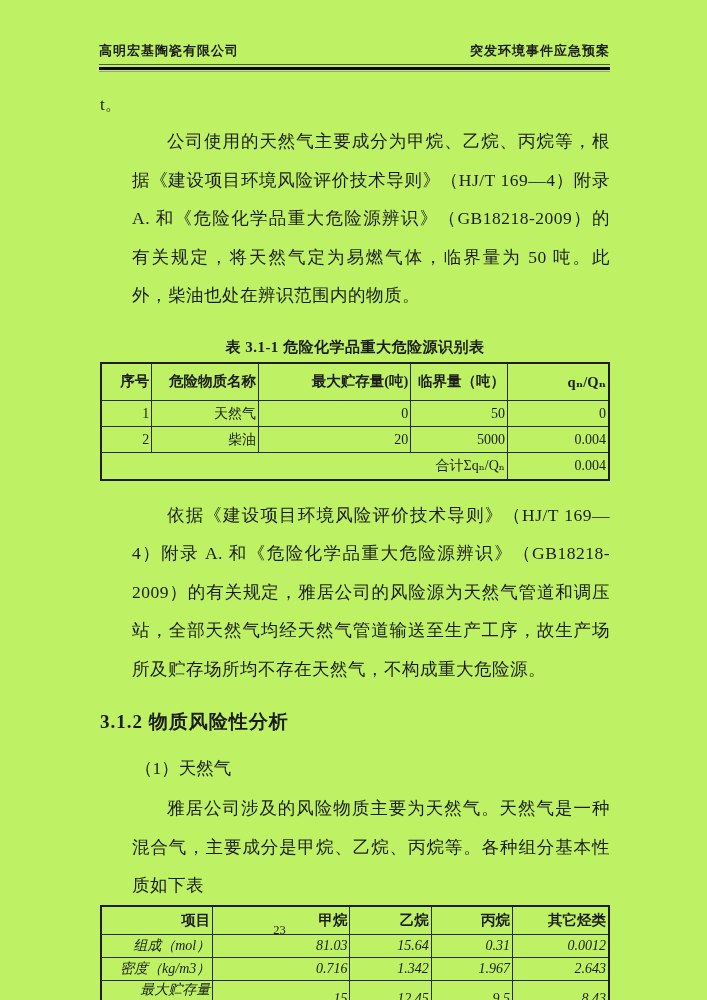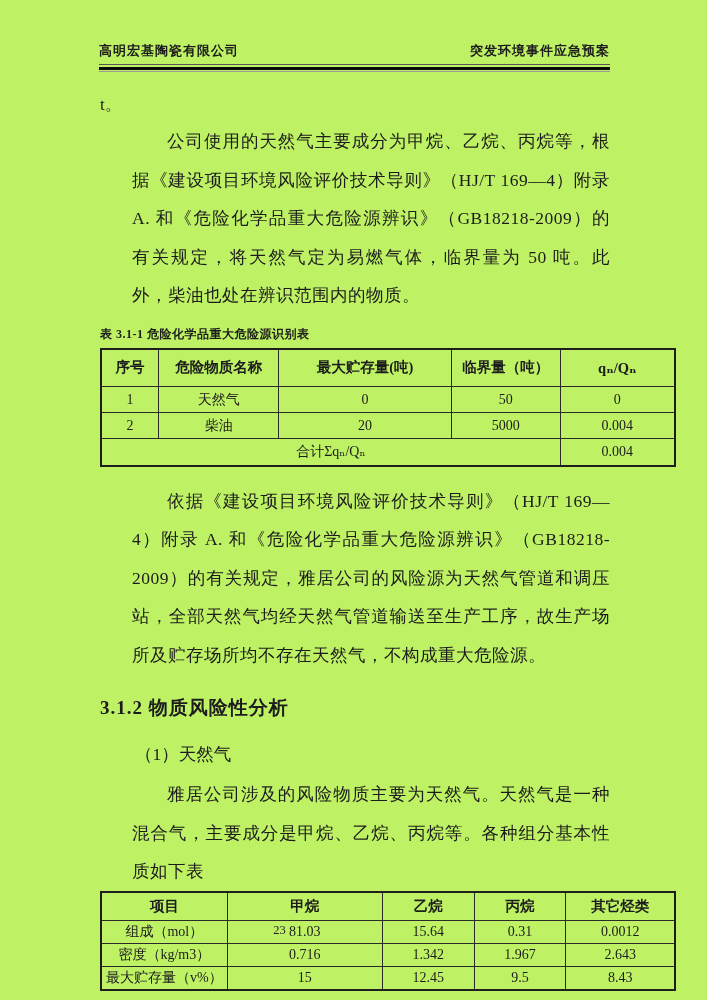--- a/index.html
+++ b/index.html
@@ -26,33 +26,33 @@
   
   .content { position:absolute; top:88px; left:100px; width:510px; }
   .frag { font-size:17px; line-height:34px; }
   .para {
     font-size:17.5px; line-height:38.5px;
     text-align:justify; text-indent:2em;
     letter-spacing:0.5px;
     margin-left:32px;
   }
   .tbl-title {
-    text-align:left; font-weight:bold; font-size:12px;
-    margin-top:11px; margin-bottom:5px; letter-spacing:0.5px;
+    text-align:center; font-weight:bold; font-size:15px;
+    margin-top:23px; margin-bottom:5px; letter-spacing:0.5px;
   }
 
   
-  table { border-collapse:collapse; width:576px; table-layout:fixed;
-          font-size:14px; text-align:center; border:2px solid #1e1e1e; }
+  table { border-collapse:collapse; width:510px; table-layout:fixed;
+          font-size:14px; text-align:right; border:2px solid #1e1e1e; }
   th, td { border:1px solid #2a2a2a; padding:0 2px; }
   .tbl1 th { height:38px; font-weight:bold; font-size:14.5px; }
   .tbl1 td { height:26px; }
   .tbl1 .total-row td { height:27px; }
   .tbl2 th { height:29px; font-weight:bold; font-size:14.5px; }
-  .tbl2 td { height:23px; }
+  .tbl2 td { height:23px;font-style:italic; }
 
   .section-heading {
     font-size:19px; font-weight:bold; letter-spacing:1px;
     margin-top:21px;
   }
   .sub-item { font-size:17.5px; line-height:30px; text-indent:2em; margin-top:18px; }
   .para.after-sub { margin-top:6px; }
 
   
   .doc-footer {

